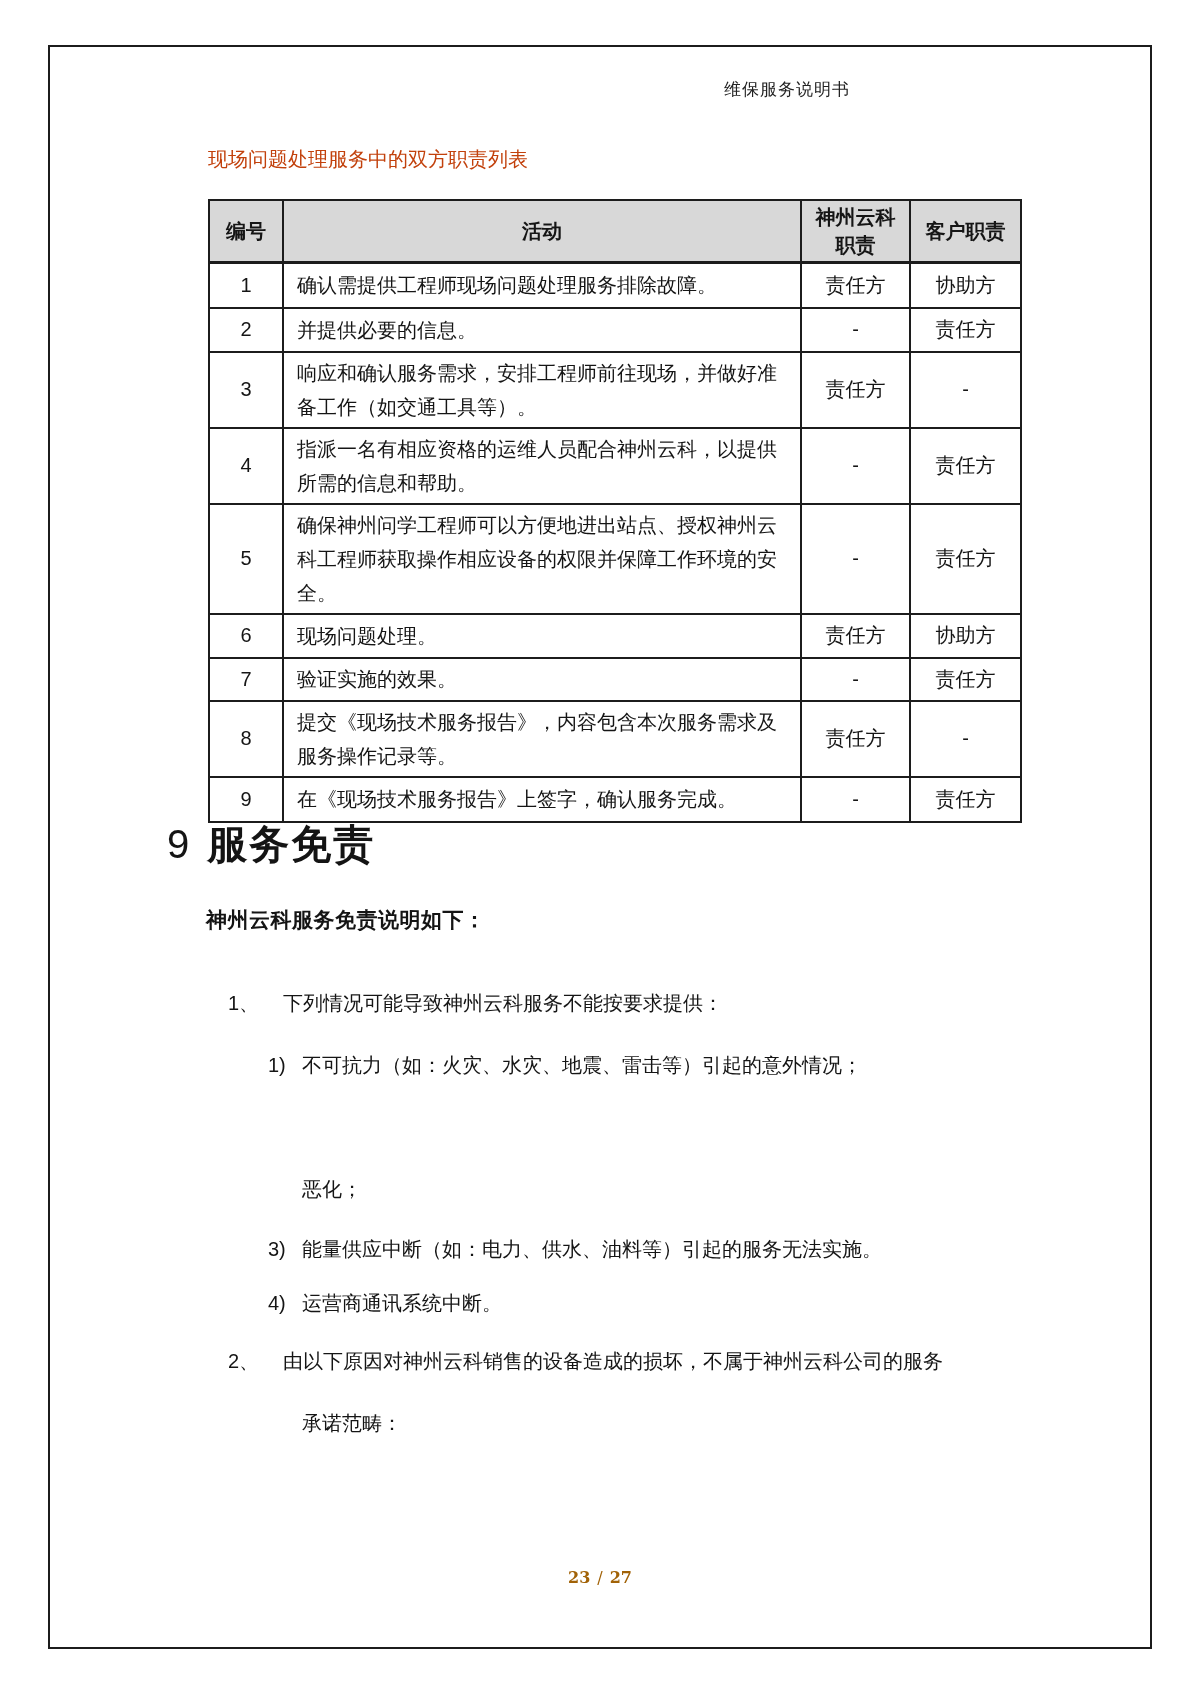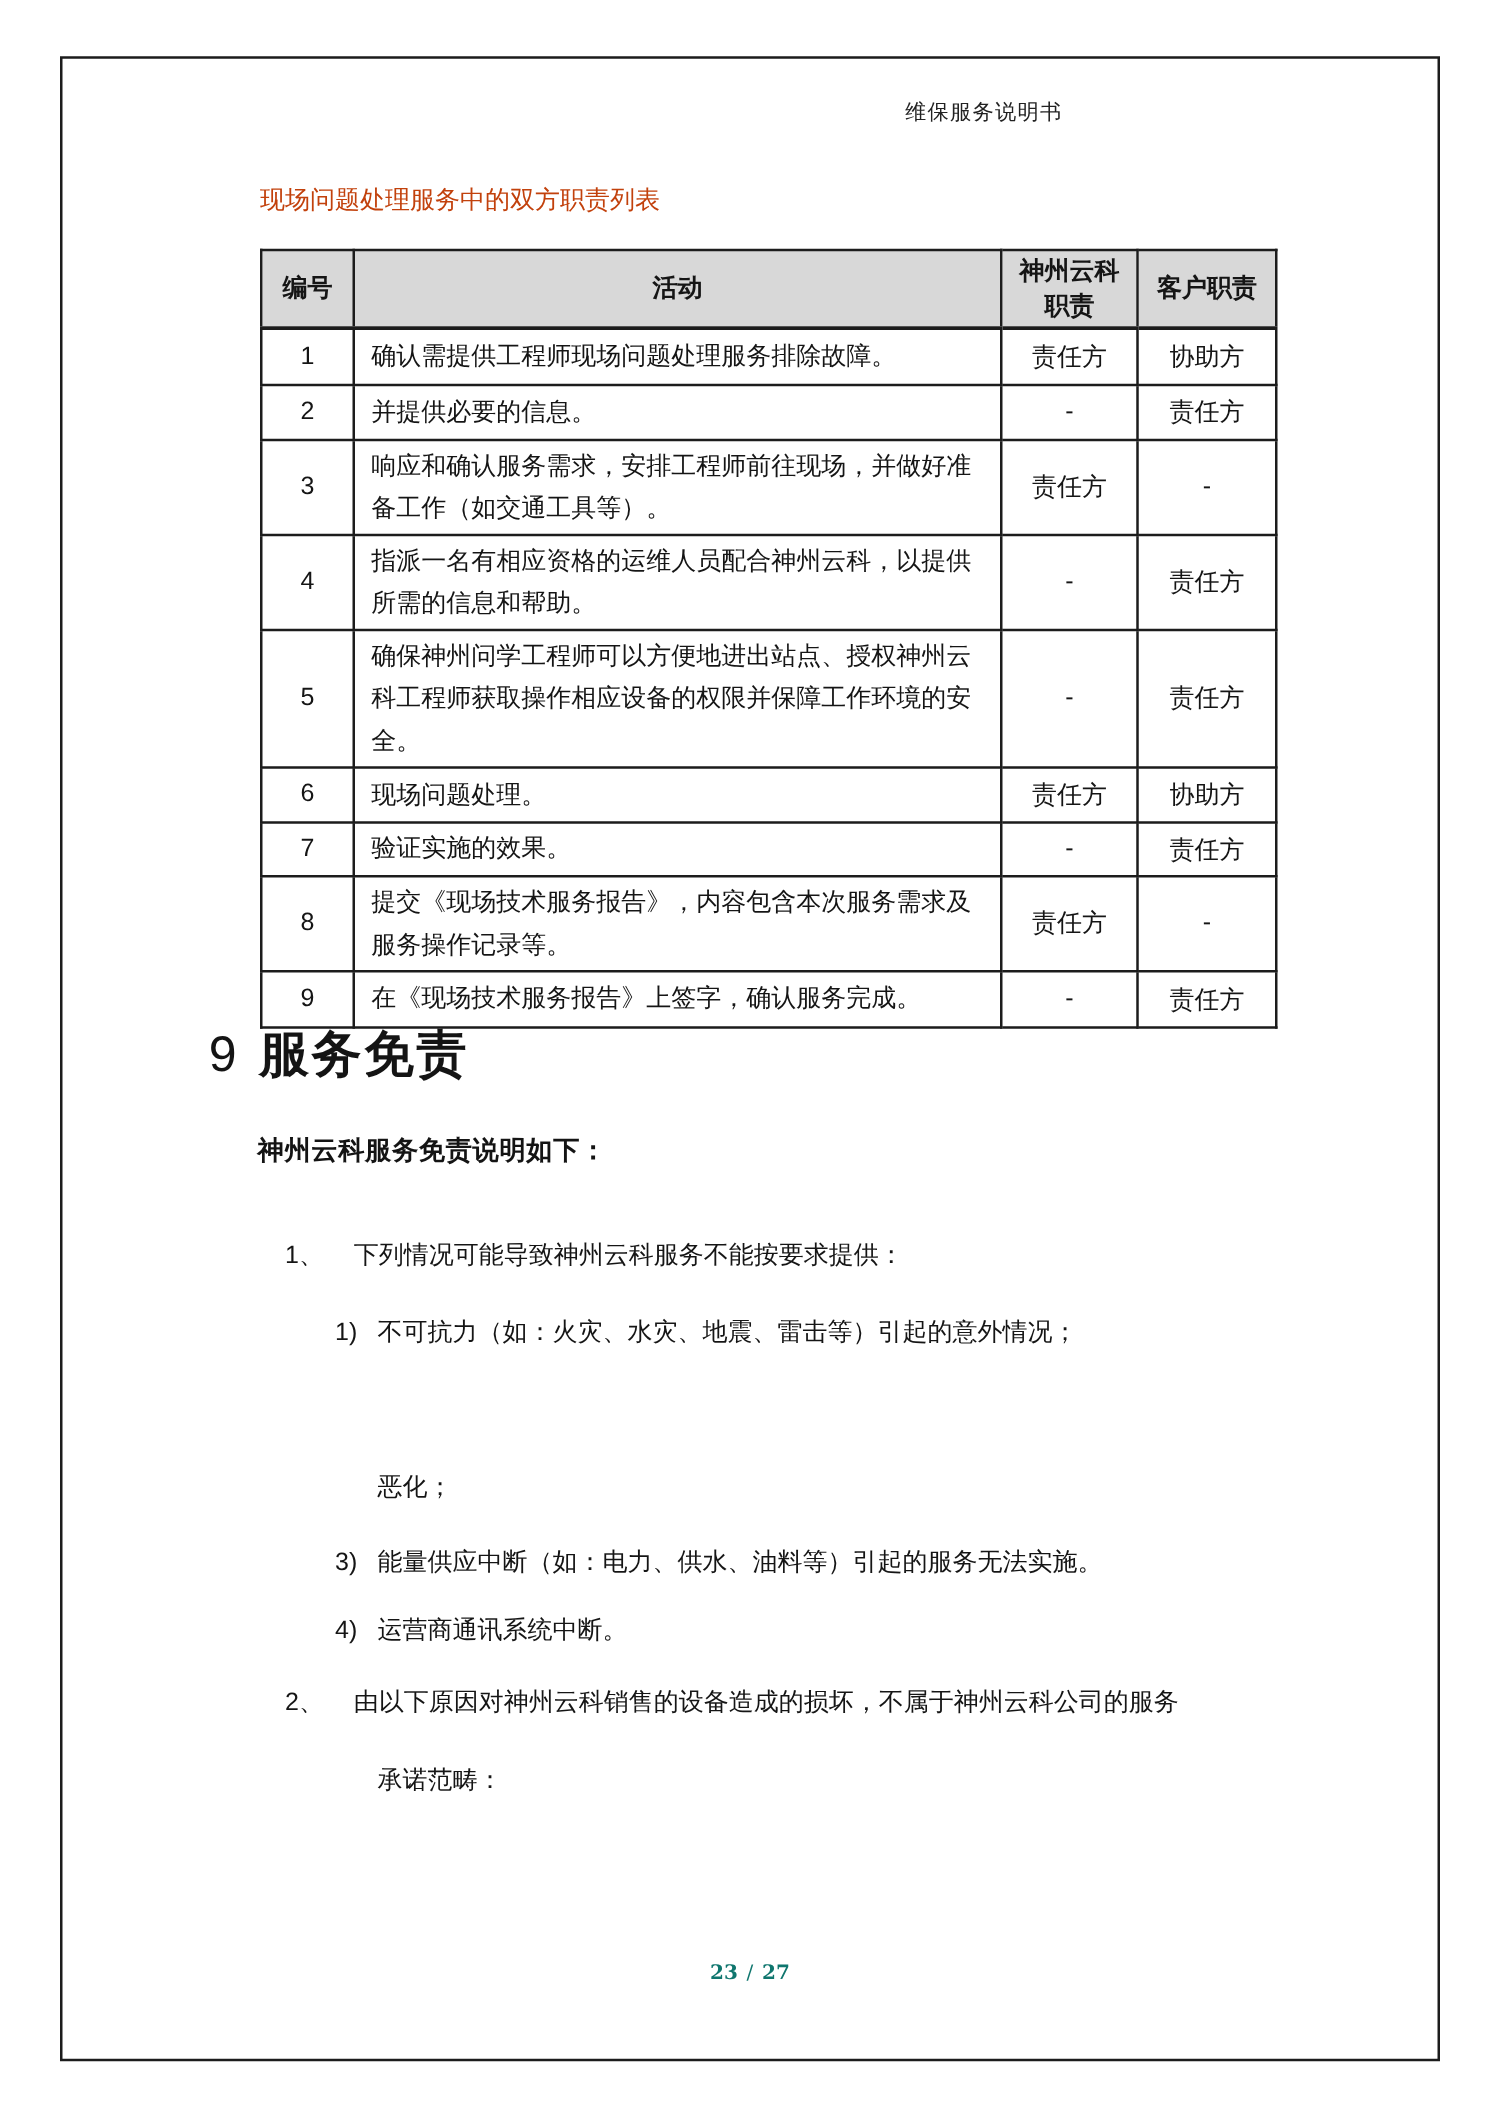--- a/index.html
+++ b/index.html
@@ -80,21 +80,21 @@
   .cont { left:302px; }
   #dl0 { top:990px; }  #dl1 { top:1052px; } #dl2 { top:1114px; }
   #dl3 { top:1176px; } #dl4 { top:1236px; } #dl5 { top:1290px; }
   #dl6 { top:1348px; } #dl7 { top:1410px; }
 
   
   .page-footer {
     position:absolute; left:0; top:1568px; width:1200px;
     text-align:center;
     font-family:"DejaVu Serif","Liberation Serif",serif;
-    font-size:16px; color:#0f766e;
+    font-size:16px; color:#a16207;
   }
   .page-footer .num { font-weight:bold; }
   .page-footer .sep { font-weight:normal; margin:0 7px; }
 </style>
 </head>
 <body>
 
 <div class="page">
 
   <div class="border-box"></div>

